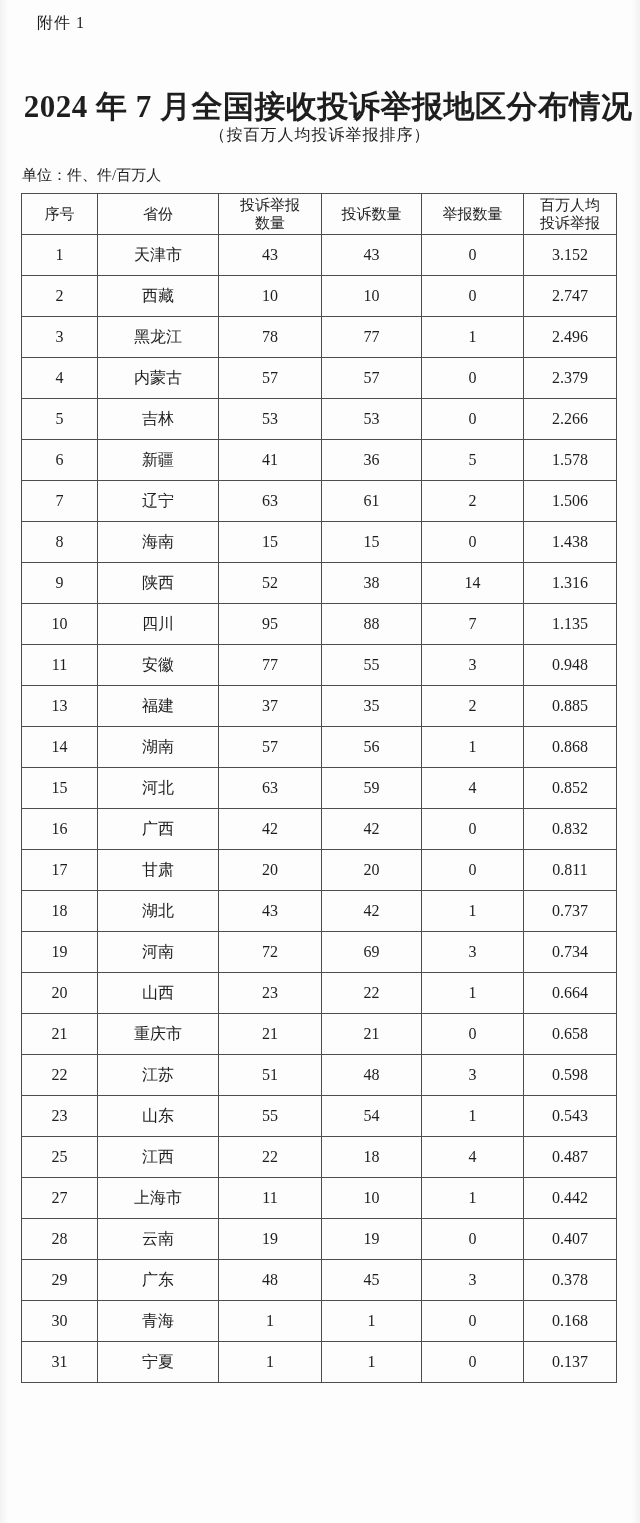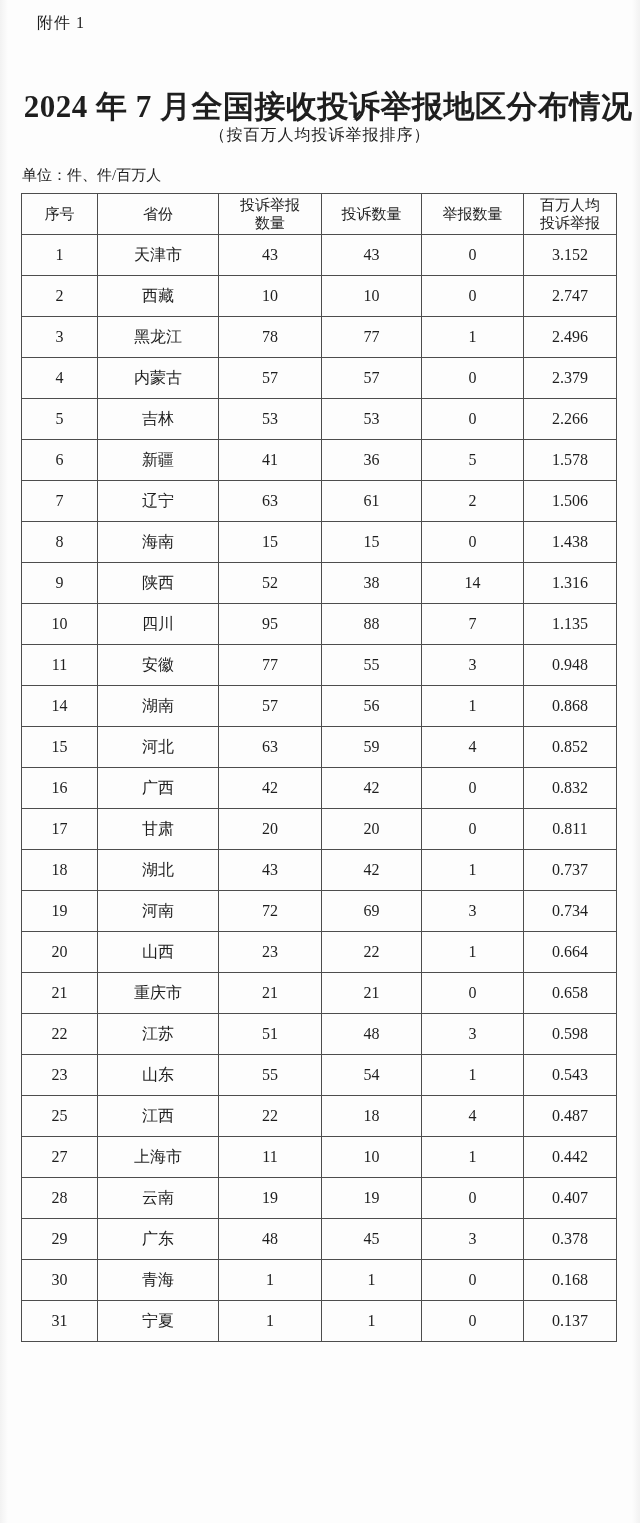--- a/index.html
+++ b/index.html
@@ -229,20 +229,28 @@
   <tr>
     <td class="c-no">11</td>
     <td class="c-prov">安徽</td>
     <td class="c-num">77</td>
     <td class="c-num">55</td>
     <td class="c-num">3</td>
     <td class="c-num">0.948</td>
   </tr>
 
 
+  <tr>
+    <td class="c-no">13</td>
+    <td class="c-prov">福建</td>
+    <td class="c-num">37</td>
+    <td class="c-num">35</td>
+    <td class="c-num">2</td>
+    <td class="c-num">0.885</td>
+  </tr>
 
   <tr>
     <td class="c-no">14</td>
     <td class="c-prov">湖南</td>
     <td class="c-num">57</td>
     <td class="c-num">56</td>
     <td class="c-num">1</td>
     <td class="c-num">0.868</td>
   </tr>
 

